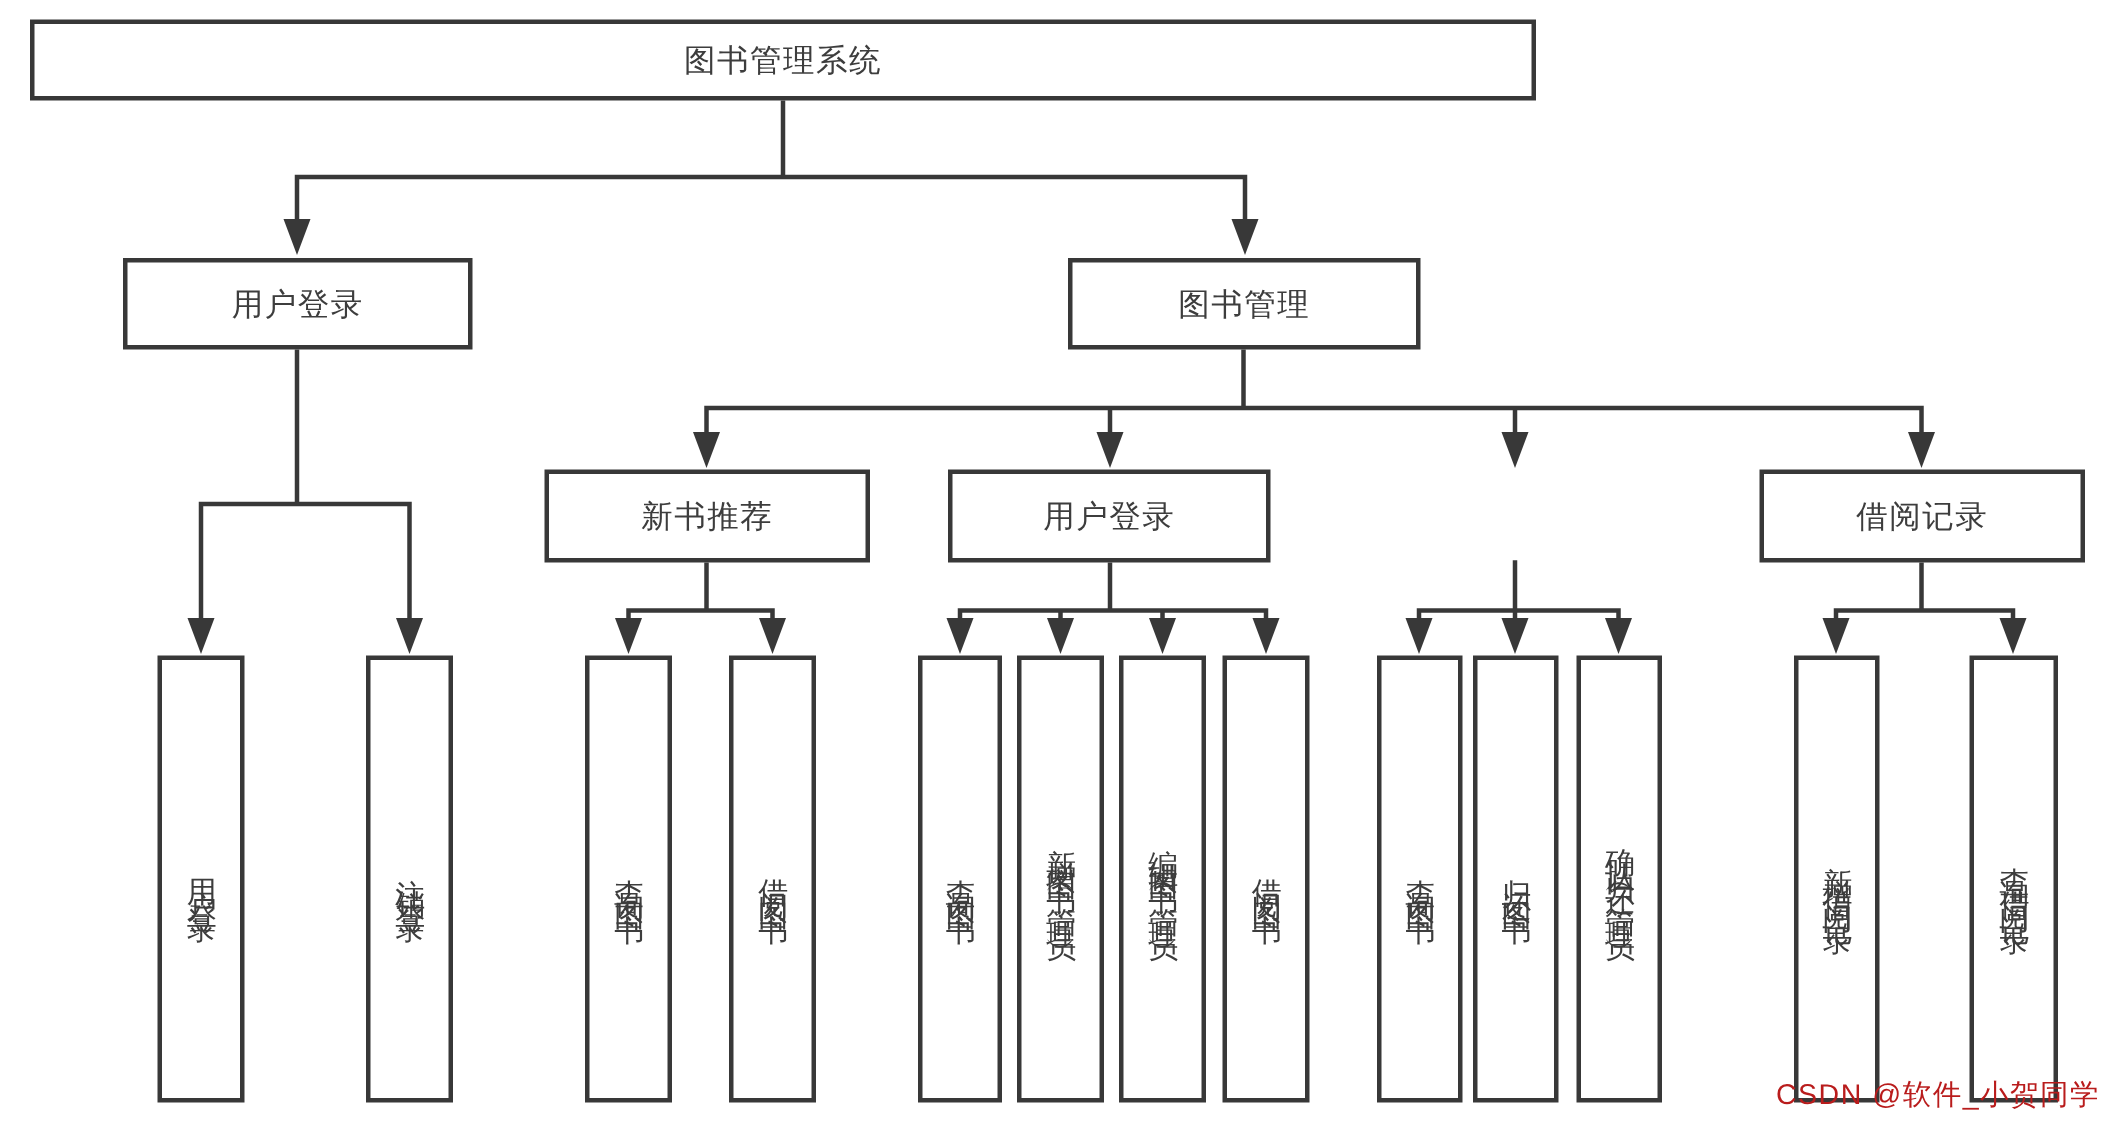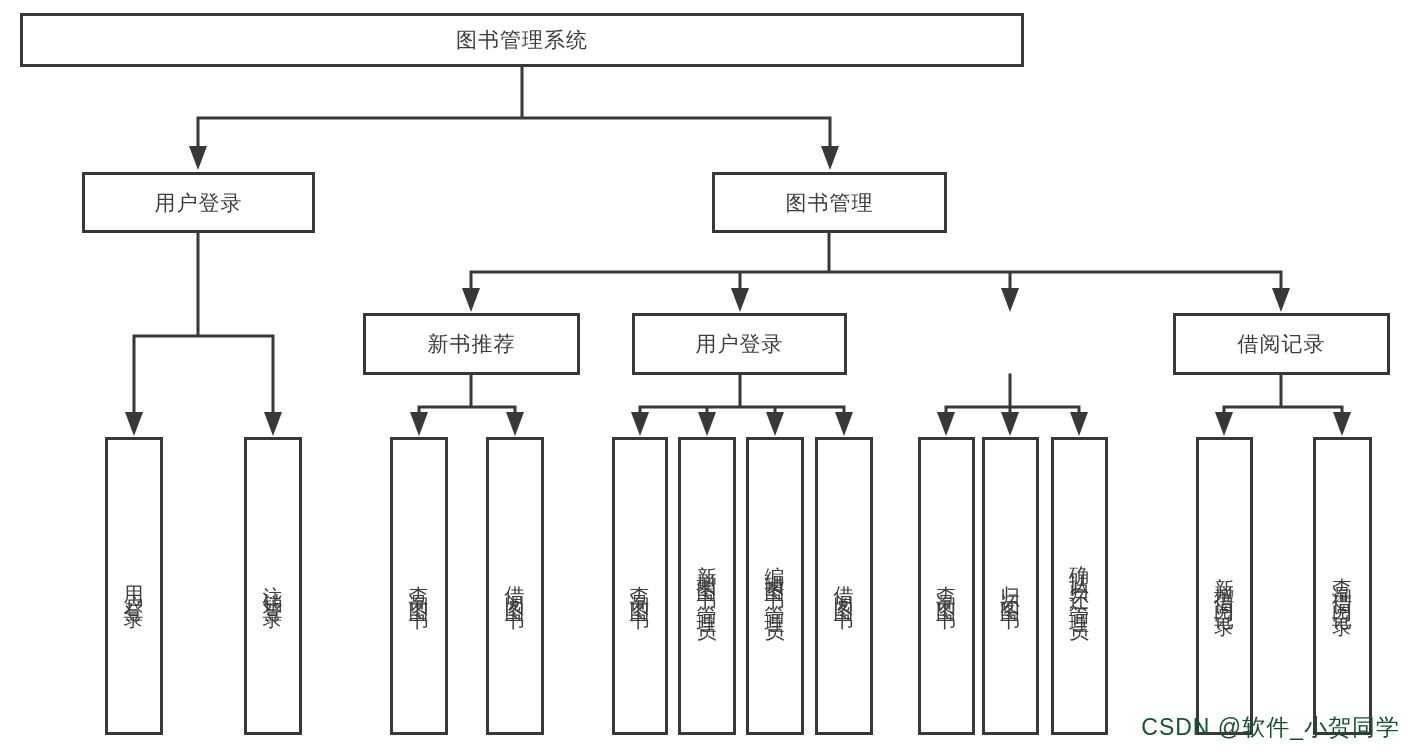--- a/index.html
+++ b/index.html
@@ -29,21 +29,21 @@
   .box.v .lbl {
     writing-mode:vertical-rl;
     text-orientation:mixed;
     font-size:20px;
     line-height:1;
     letter-spacing:8px;
     white-space:nowrap;
   }
   .watermark {
     position:absolute; right:5px; bottom:4px;
-    font-size:23px; color:#14532d; letter-spacing:1px;
+    font-size:19px; color:#b91c1c; letter-spacing:1px;
     white-space:nowrap;
   }
 </style>
 </head>
 <body>
 
 <div class="canvas">
 
   <svg class="wires" viewBox="0 0 1405 747" xmlns="http://www.w3.org/2000/svg" aria-hidden="true">
     <g stroke="#383838" stroke-width="3" fill="none" stroke-linecap="square">

